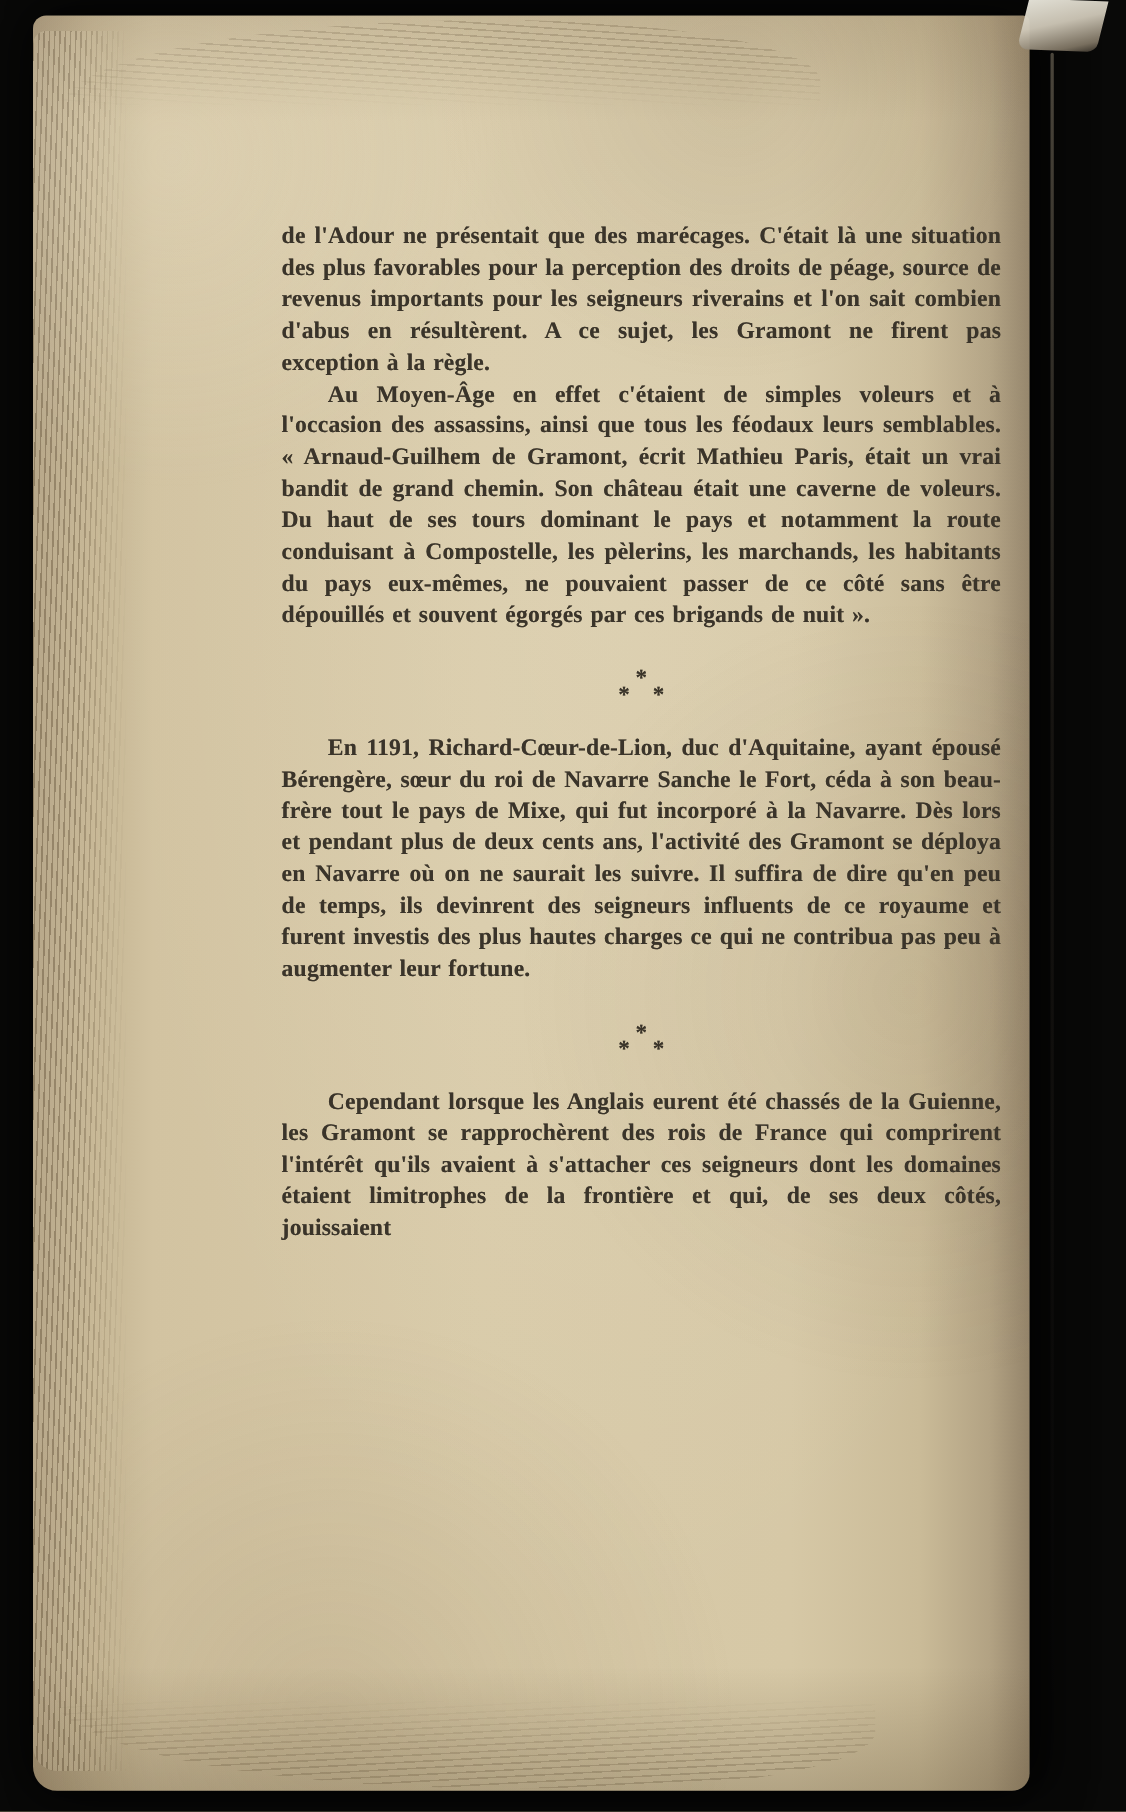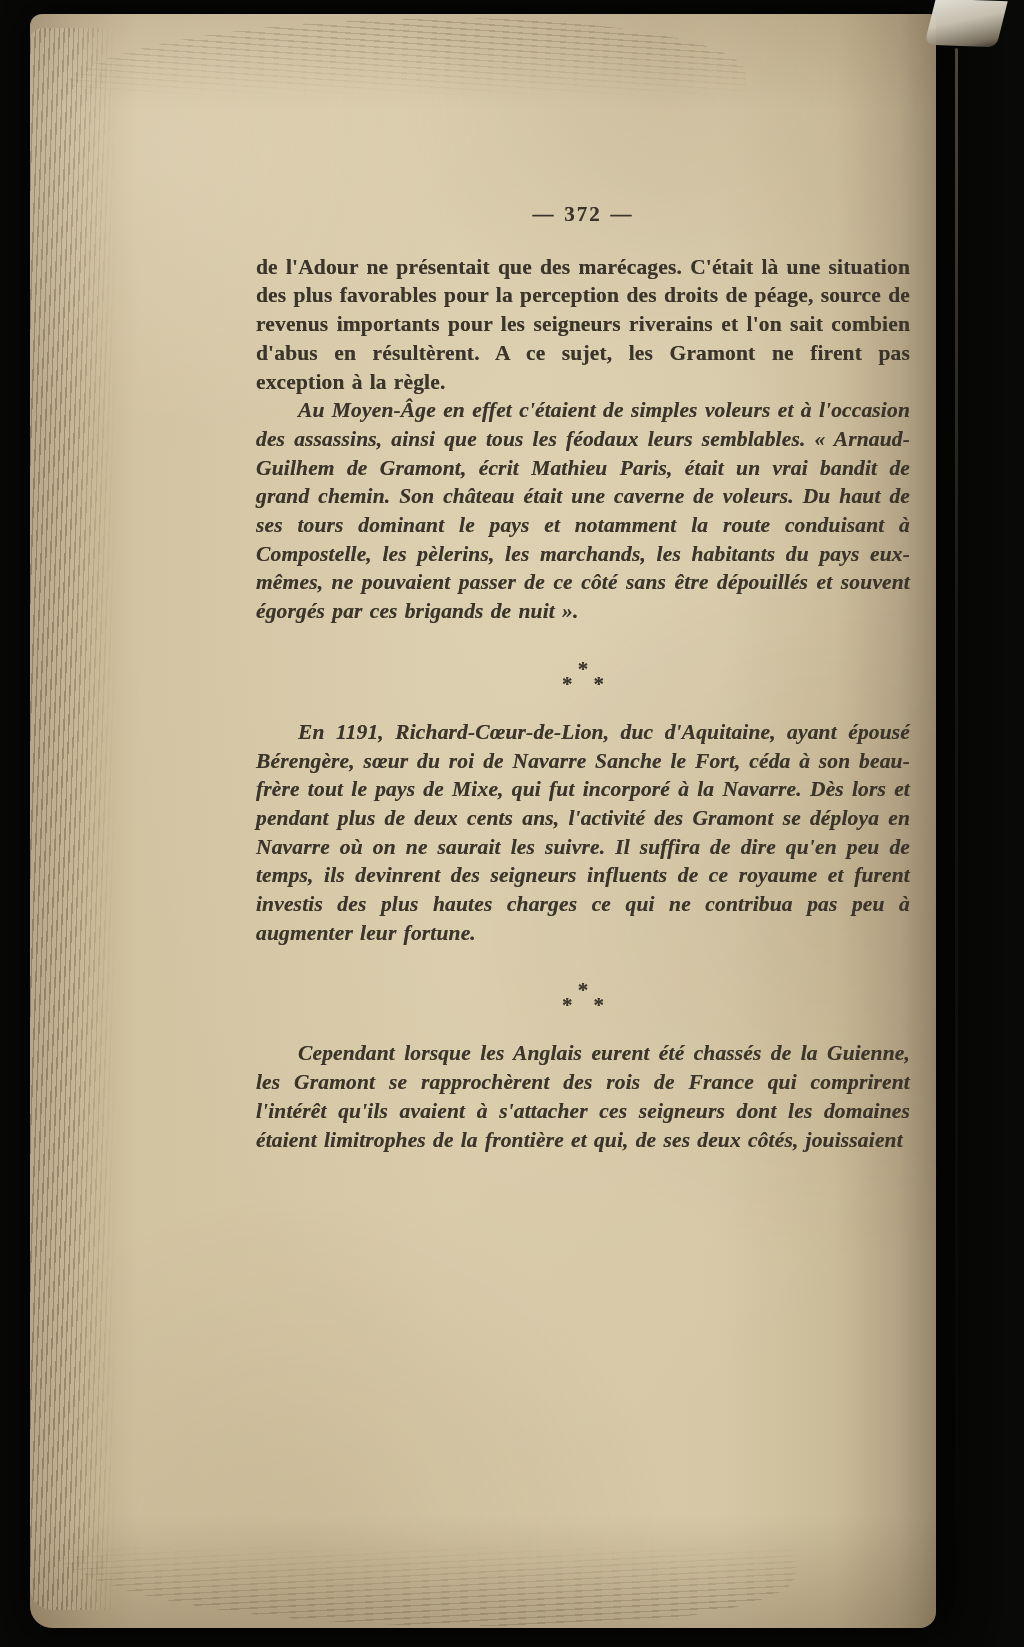--- a/index.html
+++ b/index.html
@@ -88,42 +88,41 @@
     color:#3a342a;
     font-size:21.5px; line-height:28.7px; font-weight:700;
     letter-spacing:0.15px; word-spacing:1.6px;
     text-shadow:0 0 0.6px rgba(56,47,33,0.55);
   }
   .page-number {
     text-align:center; margin-bottom:24px;
     font-size:21px; letter-spacing:2px;
   }
   .para { text-align:justify; }
-  .para.indent { text-indent:42px;font-style:italic; }
+  .para.indent { text-indent:42px; }
   .asterism {
     text-align:center; margin:36px 0 26px;
     font-size:21px; line-height:15px;
   }
   .asterism .star-top { display:block; }
   .asterism .star-bottom { display:block; letter-spacing:7px; padding-left:7px; }
 </style>
 </head>
 <body>
 
 <div class="scene">
 
   <div class="page">
     <div class="stack-left"></div>
     <div class="stack-top"></div>
     <div class="stack-bottom"></div>
     <div class="grain"></div>
 
     <div class="textblock">
 
-      <div class="page-number">— 372 —</div>
 
       <p class="para">de l'Adour ne présentait que des marécages. C'était là une situation des plus favorables pour la perception des droits de péage, source de revenus importants pour les seigneurs riverains et l'on sait combien d'abus en résultèrent. A ce sujet, les Gramont ne firent pas exception à la règle.</p>
 
       <p class="para indent">Au Moyen-Âge en effet c'étaient de simples voleurs et à l'occasion des assassins, ainsi que tous les féodaux leurs semblables. « Arnaud-Guilhem de Gramont, écrit Mathieu Paris, était un vrai bandit de grand chemin. Son château était une caverne de voleurs. Du haut de ses tours dominant le pays et notamment la route conduisant à Compostelle, les pèlerins, les marchands, les habitants du pays eux-mêmes, ne pouvaient passer de ce côté sans être dépouillés et souvent égorgés par ces brigands de nuit ».</p>
 
       <div class="asterism">
         <span class="star-top">*</span>
         <span class="star-bottom">* *</span>
       </div>
 

